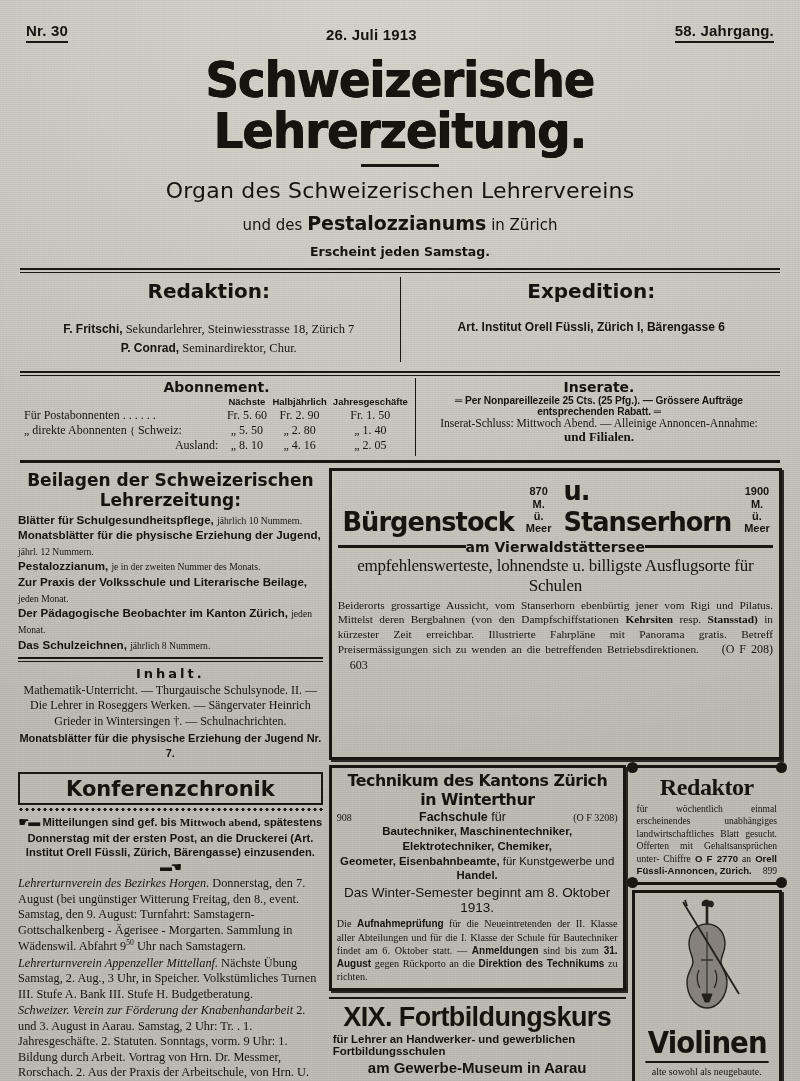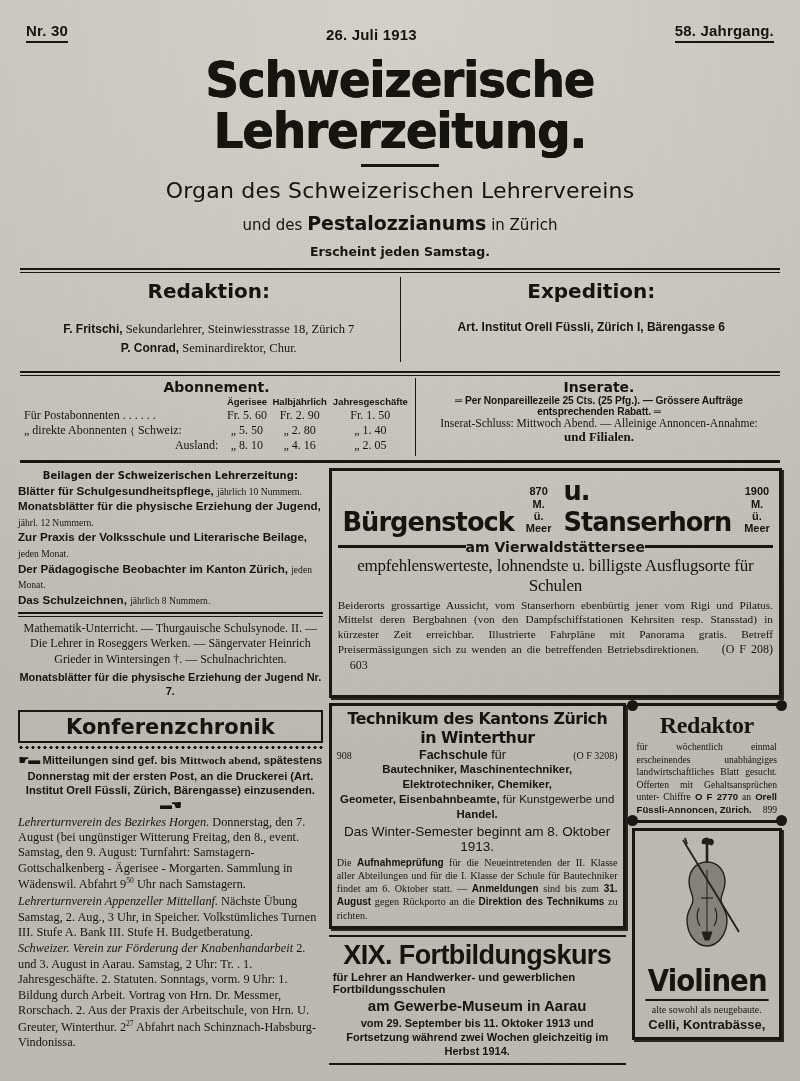--- a/index.html
+++ b/index.html
@@ -74,21 +74,21 @@
 
   .fatrule{border-top:3px solid #1a1713;margin:4px 2px 0 2px;}
 
   
   .grid{display:flex;gap:0;margin-top:5px;}
   .colA{width:308px;}
   .colB{width:300px;margin-left:6px;}
   .colC{width:152px;margin-left:6px;}
 
   
-  .beilagen h3{margin:2px 0 2px 0;text-align:center;font-family:"DejaVu Sans",sans-serif;font-weight:bold;font-size:10px;}
+  .beilagen h3{margin:2px 0 2px 0;text-align:center;font-family:"DejaVu Sans",sans-serif;font-weight:bold;font-size:17px;}
   .beilagen p{margin:0;font-family:"Liberation Sans",sans-serif;font-weight:bold;font-size:11.6px;line-height:1.33;}
   .beilagen p .thin{font-weight:normal;font-family:"Liberation Serif",serif;font-size:9.6px;}
   .bl-dbl{border-top:2.4px solid #1a1713;border-bottom:1px solid #1a1713;height:2px;margin:4px 0 4px 0;}
 
   
   .inhalt h3{margin:0 0 2px 0;text-align:center;font-family:"DejaVu Sans",sans-serif;font-weight:bold;font-size:13px;letter-spacing:3px;}
   .inhalt p{margin:0;text-align:center;font-size:12px;line-height:1.3;}
   .inhalt .bold{font-family:"Liberation Sans",sans-serif;font-weight:bold;font-size:11px;margin-top:2px;}
 
   
@@ -111,21 +111,21 @@
   
   .burg{width:458px;margin-left:6px;padding:4px 6px 4px 6px;}
   .burg-row{display:flex;align-items:flex-end;justify-content:center;gap:5px;}
   .burg-big{font-family:"DejaVu Sans",sans-serif;font-weight:bold;font-size:27px;letter-spacing:-1px;transform:scaleX(.95);}
   .burg-alt{font-family:"Liberation Sans",sans-serif;font-weight:bold;font-size:11px;line-height:1.12;text-align:center;padding-bottom:2px;}
   .burg-see{display:flex;align-items:center;margin:2px 0 1px 0;}
   .burg-see .ln{flex:1;height:2.6px;background:#1a1713;}
   .burg-see span{font-family:"DejaVu Sans",sans-serif;font-weight:bold;font-size:14px;}
   .burg-mid{text-align:center;font-family:"Liberation Serif",serif;font-size:17px;letter-spacing:-.2px;}
   .burg-body{font-size:11.3px;line-height:1.32;text-align:justify;margin-top:2px;}
-  .burg-body b{font-weight:normal;margin-top:17px;}
+  .burg-body b{font-weight:bold;margin-top:17px;}
   .burg-body .code{font-size:12px;}
 
   
   .tech{margin-top:6px;padding:3px 5px 4px 5px;}
   .tech h3{margin:0;text-align:center;font-family:"DejaVu Sans",sans-serif;font-weight:bold;font-size:16.5px;letter-spacing:-.5px;transform:scaleX(.96);}
   .tech .r1{display:flex;justify-content:space-between;align-items:baseline;font-size:10px;margin-top:1px;}
   .tech .r1 .mid{font-family:"Liberation Sans",sans-serif;font-weight:bold;font-size:12.5px;}
   .tech .r2{text-align:center;font-family:"Liberation Sans",sans-serif;font-weight:bold;font-size:11.4px;line-height:1.3;}
   .tech .r2 .n{font-weight:normal;}
   .tech .r3{text-align:center;font-family:"Liberation Sans",sans-serif;font-size:13.5px;margin-top:2px;}
@@ -199,21 +199,21 @@
 
   <div class="dblrule"></div>
 
   <div class="abo-wrap">
     <div class="abo-left">
       <div class="abohead">Abonnement.</div>
       <table class="abo">
         <tbody>
             <tr>
           <th style="width:52%"></th>
-          <th>Ägerisee</th>
+          <th>Nächste</th>
           <th>Halbjährlich</th>
           <th>Jahresgeschäfte</th>
         </tr>
         <tr>
           <td class="lbl">Für Postabonnenten  .  .  .  .  .  .</td>
           <td class="num">Fr. 5. 60</td>
           <td class="num">Fr. 2. 90</td>
           <td class="num">Fr. 1. 50</td>
         </tr>
         <tr>
@@ -249,28 +249,30 @@
 
   <div class="fatrule"></div>
 
   <div class="grid">
 
     <div class="colA">
       <div class="beilagen">
         <h3>Beilagen der Schweizerischen Lehrerzeitung:</h3>
         <p><span>Blätter für Schulgesundheitspflege,</span> <span class="thin">jährlich 10 Nummern.</span></p>
         <p><span>Monatsblätter für die physische Erziehung der Jugend,</span> <span class="thin">jährl. 12 Nummern.</span></p>
+        <p><span>Pestalozzianum,</span> <span class="thin">je in der zweiten Nummer des Monats.</span></p>
         <p><span>Zur Praxis der Volksschule und Literarische Beilage,</span> <span class="thin">jeden Monat.</span></p>
         <p><span>Der Pädagogische Beobachter im Kanton Zürich,</span> <span class="thin">jeden Monat.</span></p>
         <p><span>Das Schulzeichnen,</span> <span class="thin">jährlich 8 Nummern.</span></p>
       </div>
 
       <div class="bl-dbl"></div>
 
       <div class="inhalt">
+        <h3>Inhalt.</h3>
         <p>Mathematik-Unterricht. — Thurgauische Schulsynode. II. — Die Lehrer in Roseggers Werken. — Sängervater Heinrich Grieder in Wintersingen †. — Schulnachrichten.</p>
         <p class="bold">Monatsblätter für die physische Erziehung der Jugend Nr. 7.</p>
       </div>
     </div>
 
     <div class="adbox thick burg">
       <div class="burg-row">
         <span class="burg-big">Bürgenstock</span>
         <span class="burg-alt">
           <span>870 M.</span><br>

